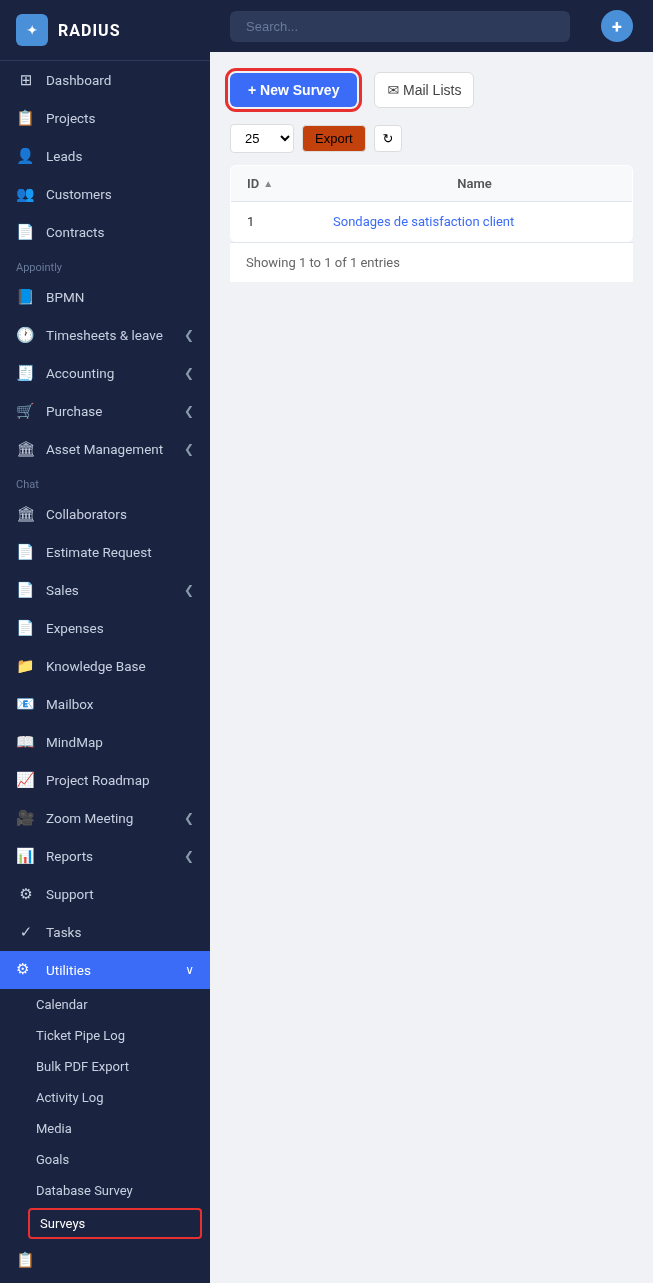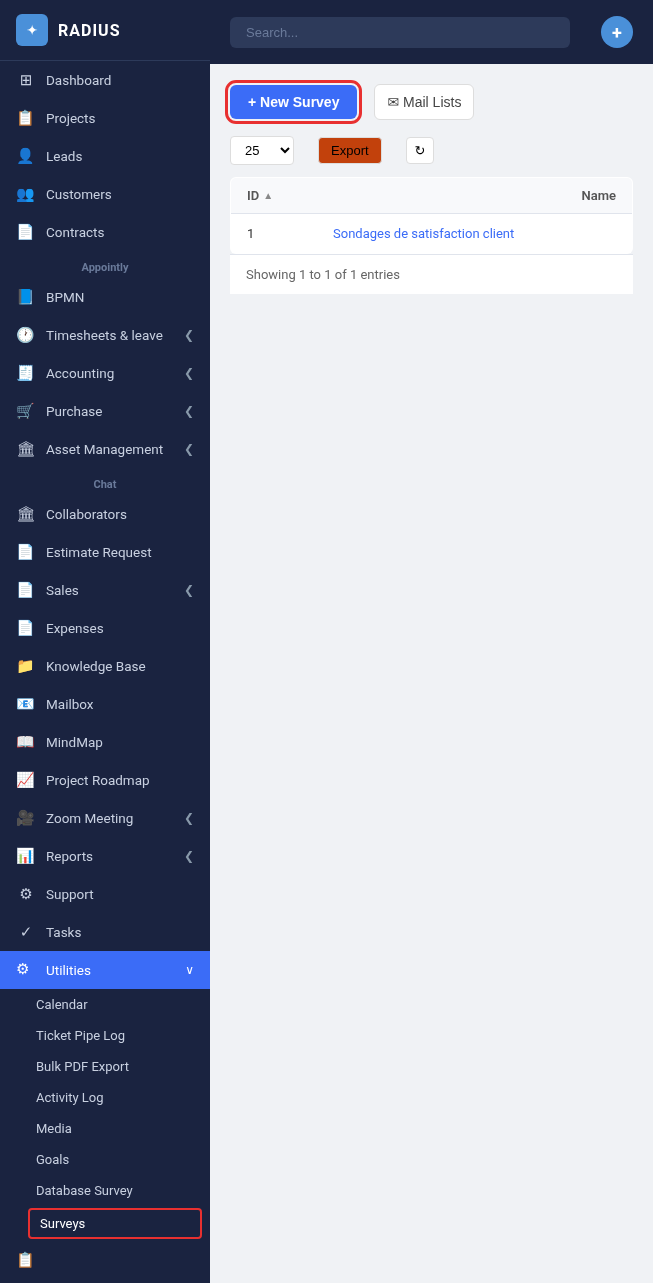--- a/index.html
+++ b/index.html
@@ -57,22 +57,21 @@
       font-size: 15px; flex-shrink: 0;
     }
     .sidebar-item .chevron {
       margin-left: auto; font-size: 12px; color: #8899aa;
     }
     .sidebar-section-label {
       padding: 10px 16px 4px;
       font-size: 11px;
       color: #6a7a9a;
       text-transform: none;
-      font-weight: 700;
-      text-align: center;
+      font-weight: 400;
     }
     .sidebar-subitem {
       display: flex;
       align-items: center;
       padding: 8px 16px 8px 36px;
       cursor: pointer;
       font-size: 13px;
       color: #c8d0e0;
       white-space: nowrap;
     }
@@ -100,21 +99,21 @@
     .main-content {
       flex: 1;
       display: flex;
       flex-direction: column;
       overflow: hidden;
     }
 
     
     .topbar {
       background: #1a2340;
-      padding: 16px 20px;
+      padding: 10px 20px;
       display: flex;
       align-items: center;
       justify-content: space-between;
     }
     .search-box {
       background: #2d3a5a;
       border: none;
       border-radius: 6px;
       padding: 8px 16px;
       color: #c8d0e0;
@@ -169,21 +168,21 @@
       font-size: 14px;
       cursor: pointer;
       display: flex;
       align-items: center;
       gap: 6px;
     }
 
     .table-controls {
       display: flex;
       align-items: center;
-      gap: 24px;
+      gap: 8px;
       margin-bottom: 12px;
     }
     .table-controls select {
       padding: 5px 10px;
       border: 1px solid #ddd;
       border-radius: 4px;
       font-size: 13px;
       background: #fff;
     }
     .btn-export {
@@ -207,21 +206,21 @@
       width: 100%;
       background: #fff;
       border-radius: 6px;
       border: 1px solid #e0e4ec;
       border-collapse: collapse;
       overflow: hidden;
     }
     .data-table th {
       background: #f8f9fb;
       padding: 10px 16px;
-      text-align: right;
+      text-align: center;
       font-size: 13px;
       color: #555;
       border-bottom: 1px solid #e0e4ec;
       font-weight: 600;
     }
     .data-table td {
       padding: 12px 16px;
       font-size: 13px;
       color: #333;
       border-bottom: 1px solid #f0f2f5;

